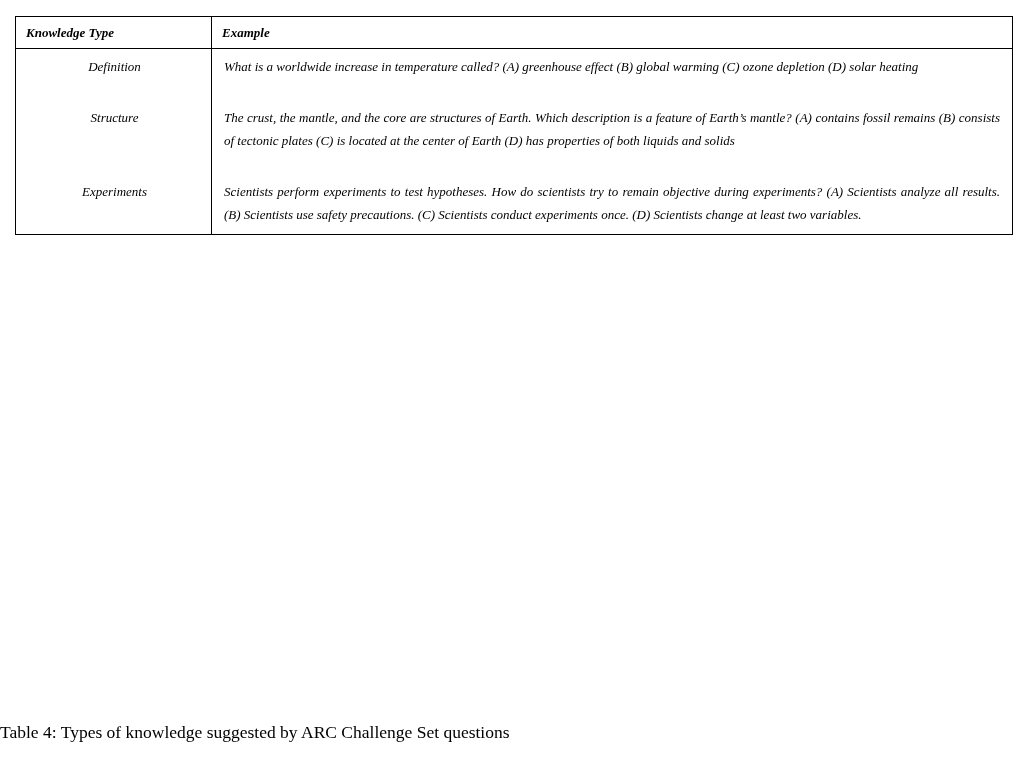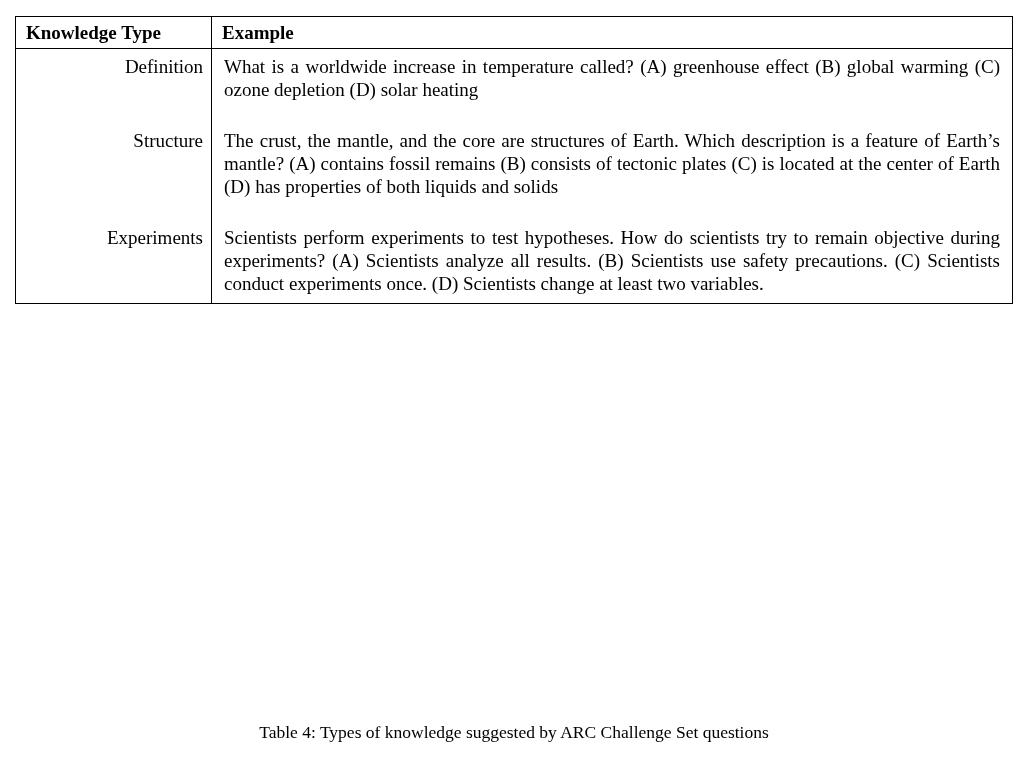--- a/index.html
+++ b/index.html
@@ -15,22 +15,23 @@
     position: relative;
     overflow: hidden;
   }
   .paper-table {
     position: absolute;
     left: 15px;
     top: 16px;
     width: 997px;
     border-collapse: collapse;
     table-layout: fixed;
-    font-size: 19px;
+    font-size: 13px;
     line-height: 23px;
+    font-style: italic;
   }
   .paper-table, .paper-table th, .paper-table td {
     border: 0;
   }
   .paper-table {
     border: 1.5px solid #000000;
   }
   .paper-table thead th {
     border-bottom: 1px solid #000000;
     font-weight: bold;
@@ -51,34 +52,34 @@
     text-align: left;
   }
   .paper-table tbody td {
     vertical-align: top;
     padding: 6px 12px 22px 12px;
   }
   .paper-table tbody td.type-cell {
     border-right: 1px solid #000000;
     padding-left: 10px;
     padding-right: 8px;
-    text-align: right;
+    text-align: center;
   }
   .paper-table tbody td.example-cell {
     text-align: justify;
   }
   .paper-table tbody tr:last-child td {
     padding-bottom: 8px;
   }
   .table-caption {
     position: absolute;
     left: 0;
     top: 720px;
     width: 1028px;
-    text-align: center;
+    text-align: left;
     font-size: 17.5px;
     line-height: 24px;
   }
 </style>
 </head>
 <body>
 
 <table class="paper-table">
   <colgroup>
     <col class="col-type">

